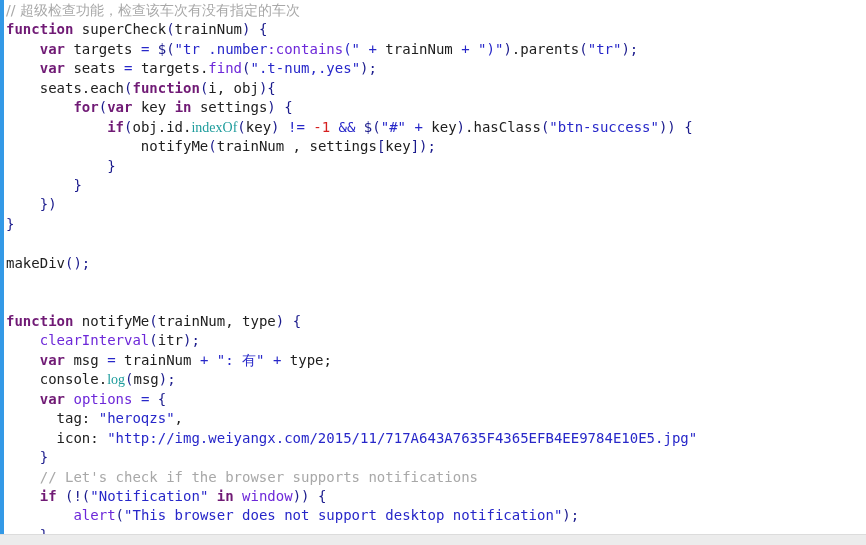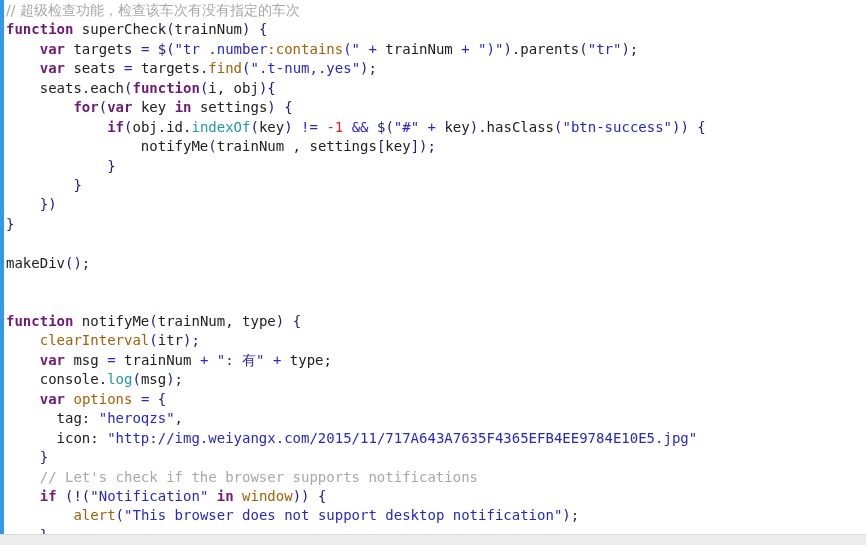--- a/index.html
+++ b/index.html
@@ -57,22 +57,22 @@
     letter-spacing: 0px;
   }
 
   .ln { display: block; height: 19.45px; }
 
   
   .t-plain   { color: #202020; }
   .t-kw      { color: #701a75; font-weight: bold; }   
   .t-str     { color: #2727c9; }                      
   .t-comment { color: #a8a8a8; }                      
-  .t-fn      { color: #a16207; }                      
-  .t-method  { color: #1d9c9c; }                      
+  .t-fn      { color: #6d28d9; }                      
+  .t-method  { color: #1d9c9c; font-family: Liberation Serif, serif; }                      
   .t-num     { color: #d62020; }                      
   .t-op      { color: #2727c9; }                      
   .t-punct   { color: #1a1a8c; }                      
   .t-cjk     { font-family: "DejaVu Sans", "Liberation Sans", sans-serif; }
 </style>
 </head>
 <body>
 
 <div id="code-viewer">
 

